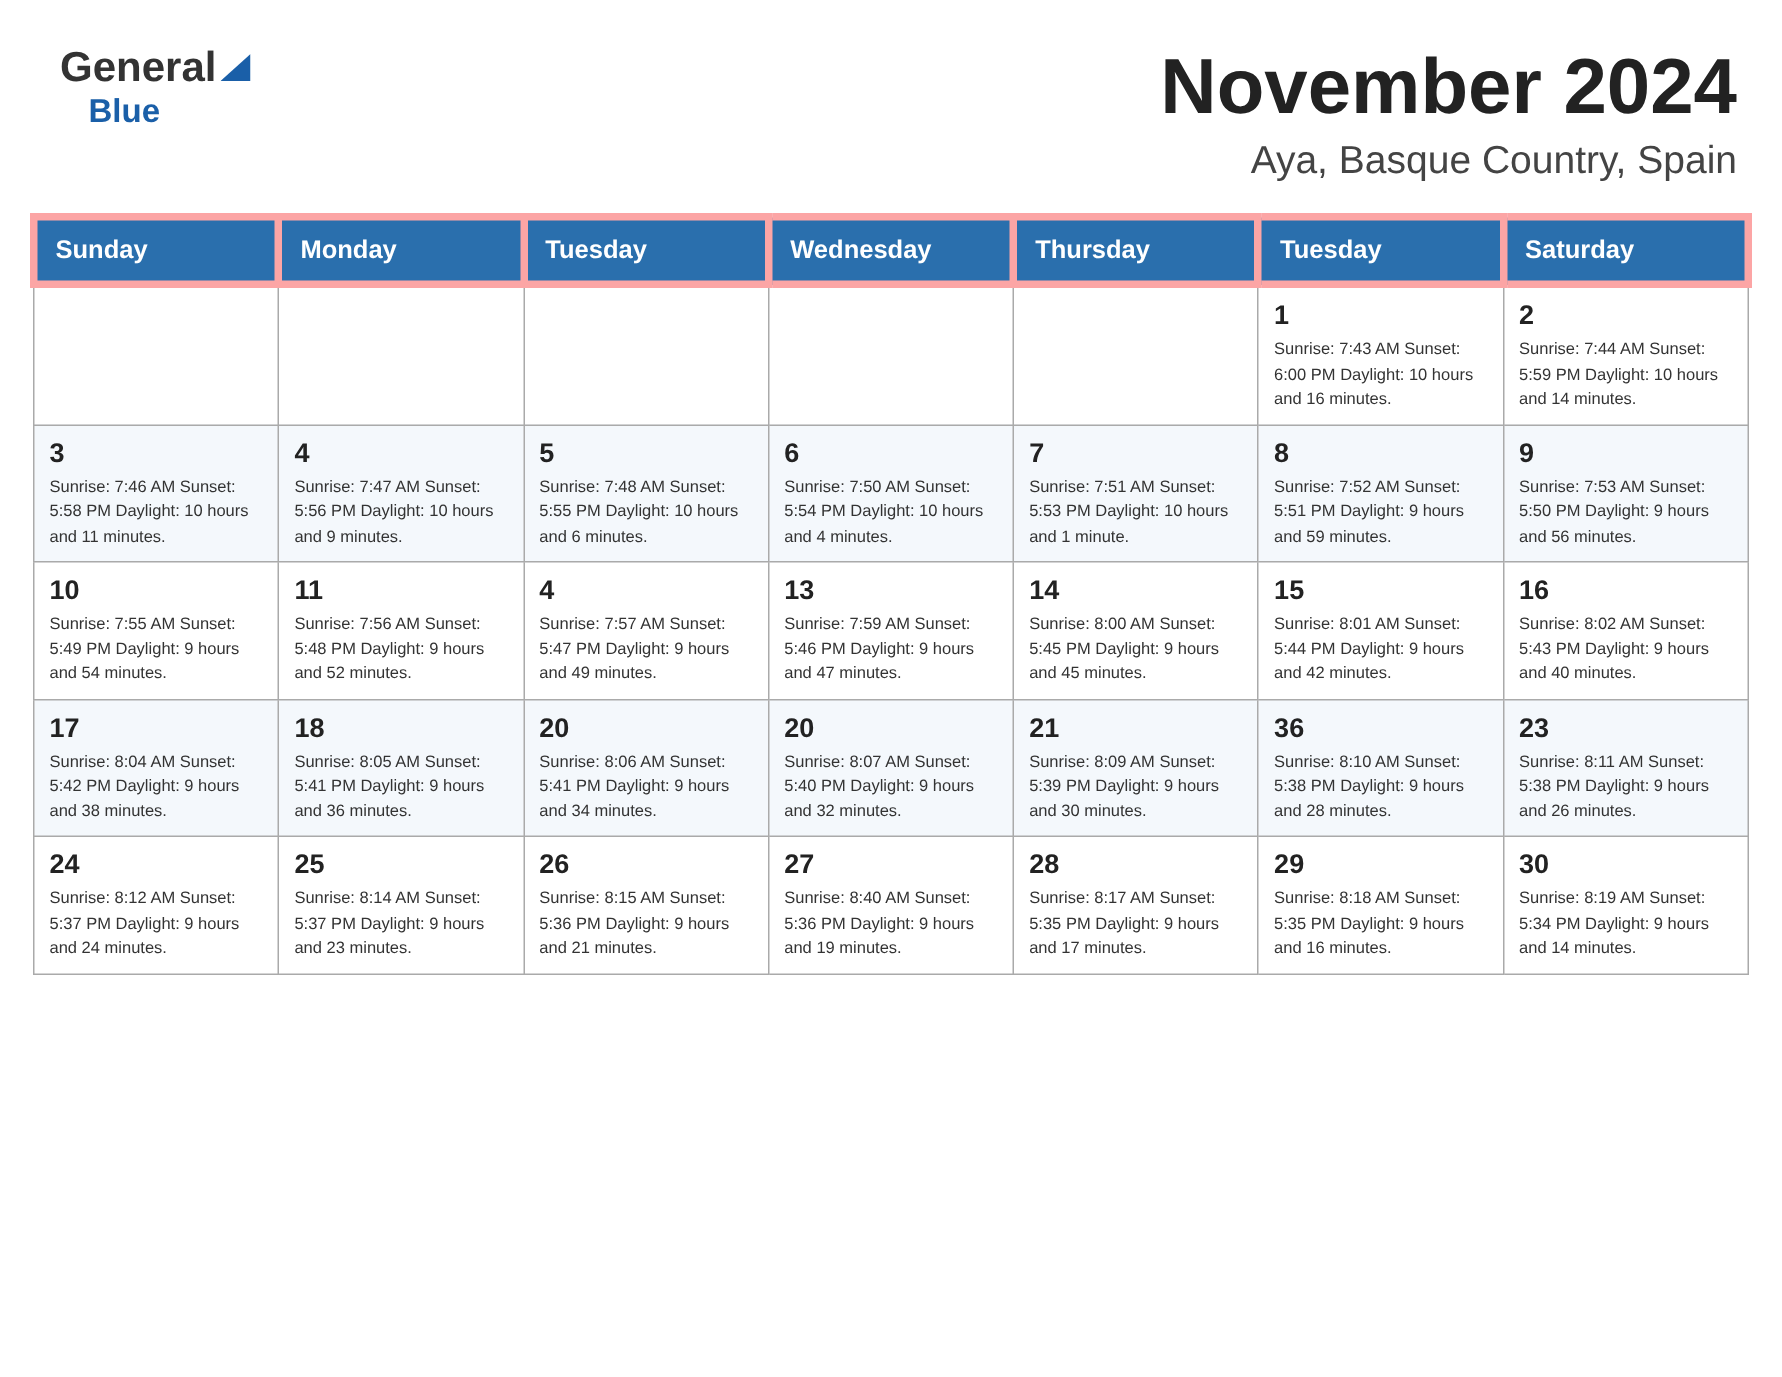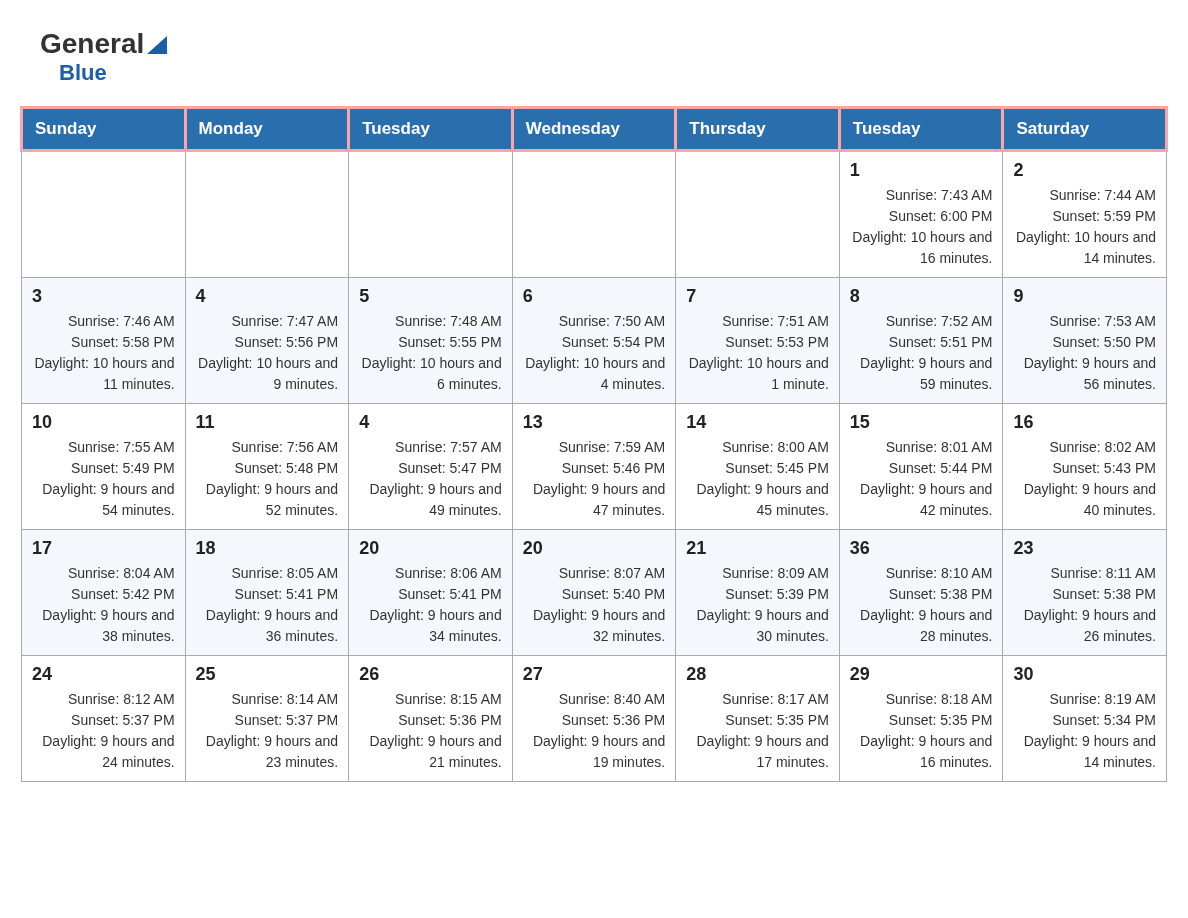--- a/index.html
+++ b/index.html
@@ -55,41 +55,40 @@
       border-collapse: collapse;
       margin-top: 10px;
     }
     .calendar th {
       background-color: #2a6fad;
       color: white;
       font-size: 17px;
       font-weight: bold;
       padding: 10px 12px;
       text-align: left;
-      border: 3px solid #fca5a5;
+      border: 5px solid #fca5a5;
       margin-left: 24px;
     }
     .calendar td {
       border: 1px solid #aaa;
       vertical-align: top;
       padding: 6px 10px;
       width: 14.28%;
       min-height: 100px;
     }
     .day-number {
       font-size: 18px;
       font-weight: bold;
       color: #222;
       margin-bottom: 4px;
     }
     .day-info {
-      font-size: 14px;
+      font-size: 11px;
       color: #333;
       line-height: 1.5;
-      text-align: right;
     }
     .empty-cell {
       background: #f9f9f9;
     }
     .week-row td {
       padding-top: 8px;
       padding-bottom: 8px;
     }
     tr.week-row:nth-child(odd) td {
       background-color: #fff;
@@ -107,20 +106,24 @@
       <span class="logo-text">General</span>
       <span style="display:inline-block; margin-left:3px; margin-top:2px;">
         
         <svg width="20" height="22" viewBox="0 0 20 22">
           <polygon points="0,22 20,22 20,4" fill="#1a5fa8"></polygon>
         </svg>
       </span>
     </div>
     <div class="logo-line">Blue</div>
   </div>
+  <div class="title-section">
+    <div class="main-title">November 2024</div>
+    <div class="subtitle">Aya, Basque Country, Spain</div>
+  </div>
 </div>
 
 <table class="calendar">
   <thead>
     <tr>
       <th>Sunday</th>
       <th>Monday</th>
       <th>Tuesday</th>
       <th>Wednesday</th>
       <th>Thursday</th>

